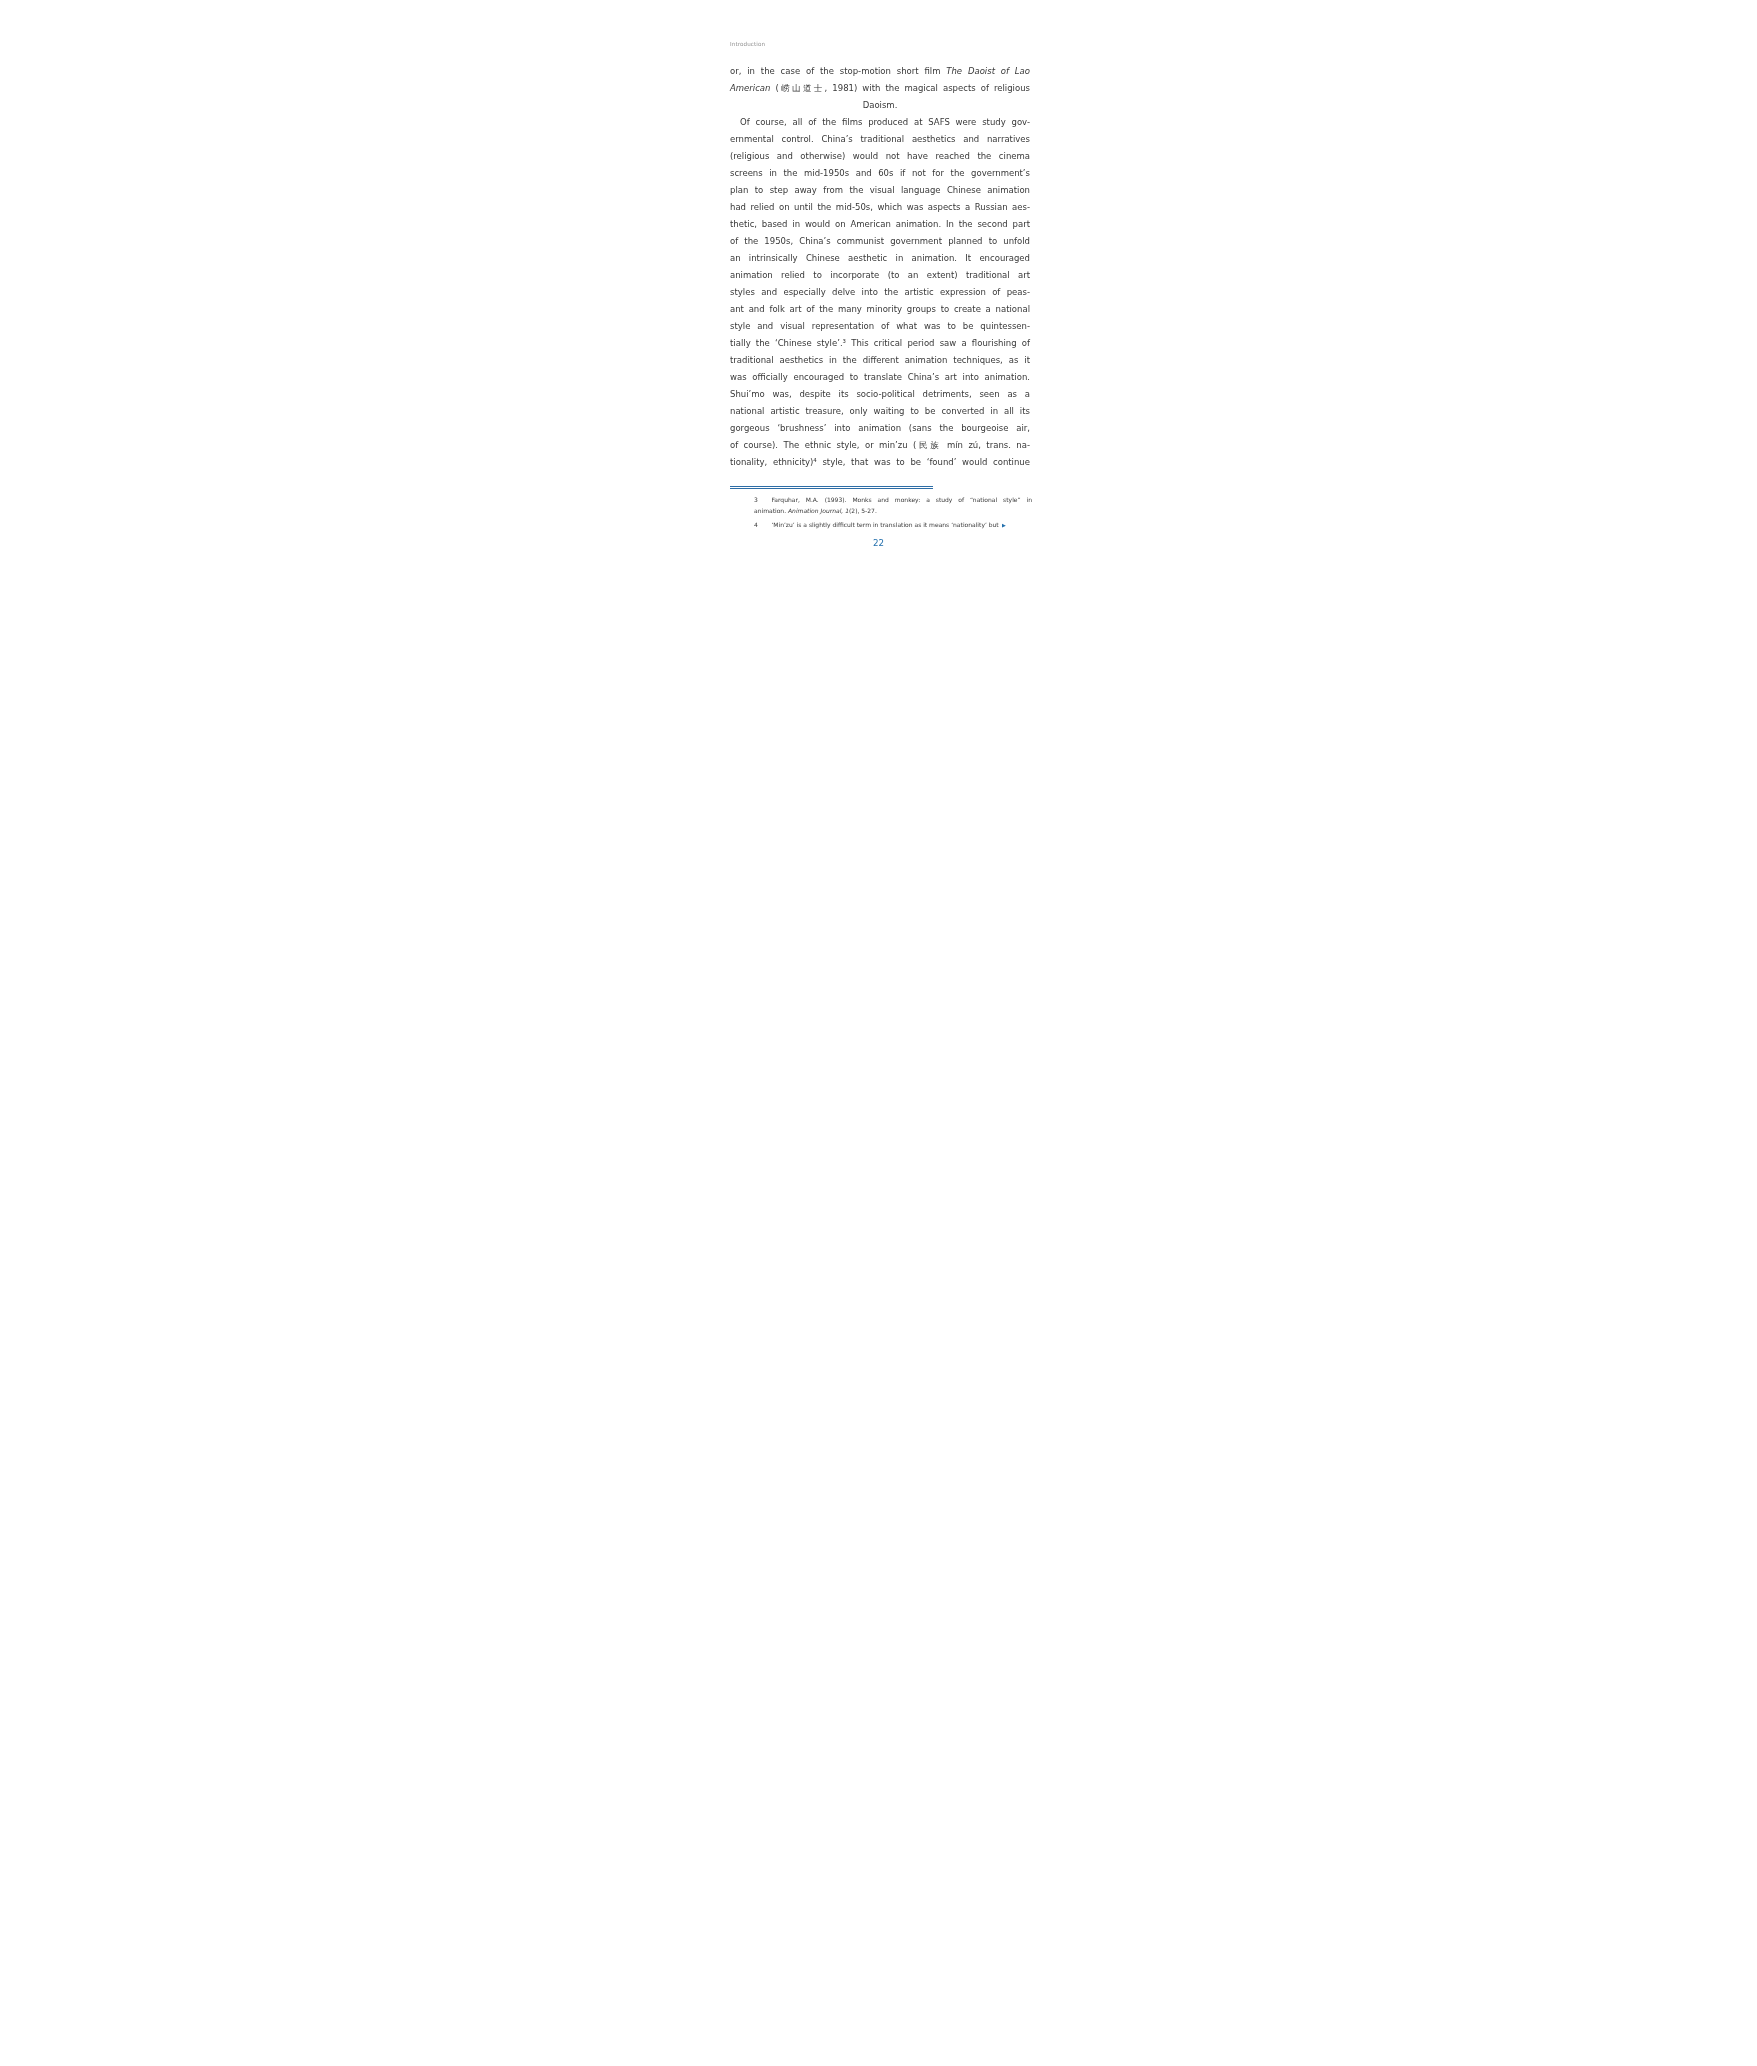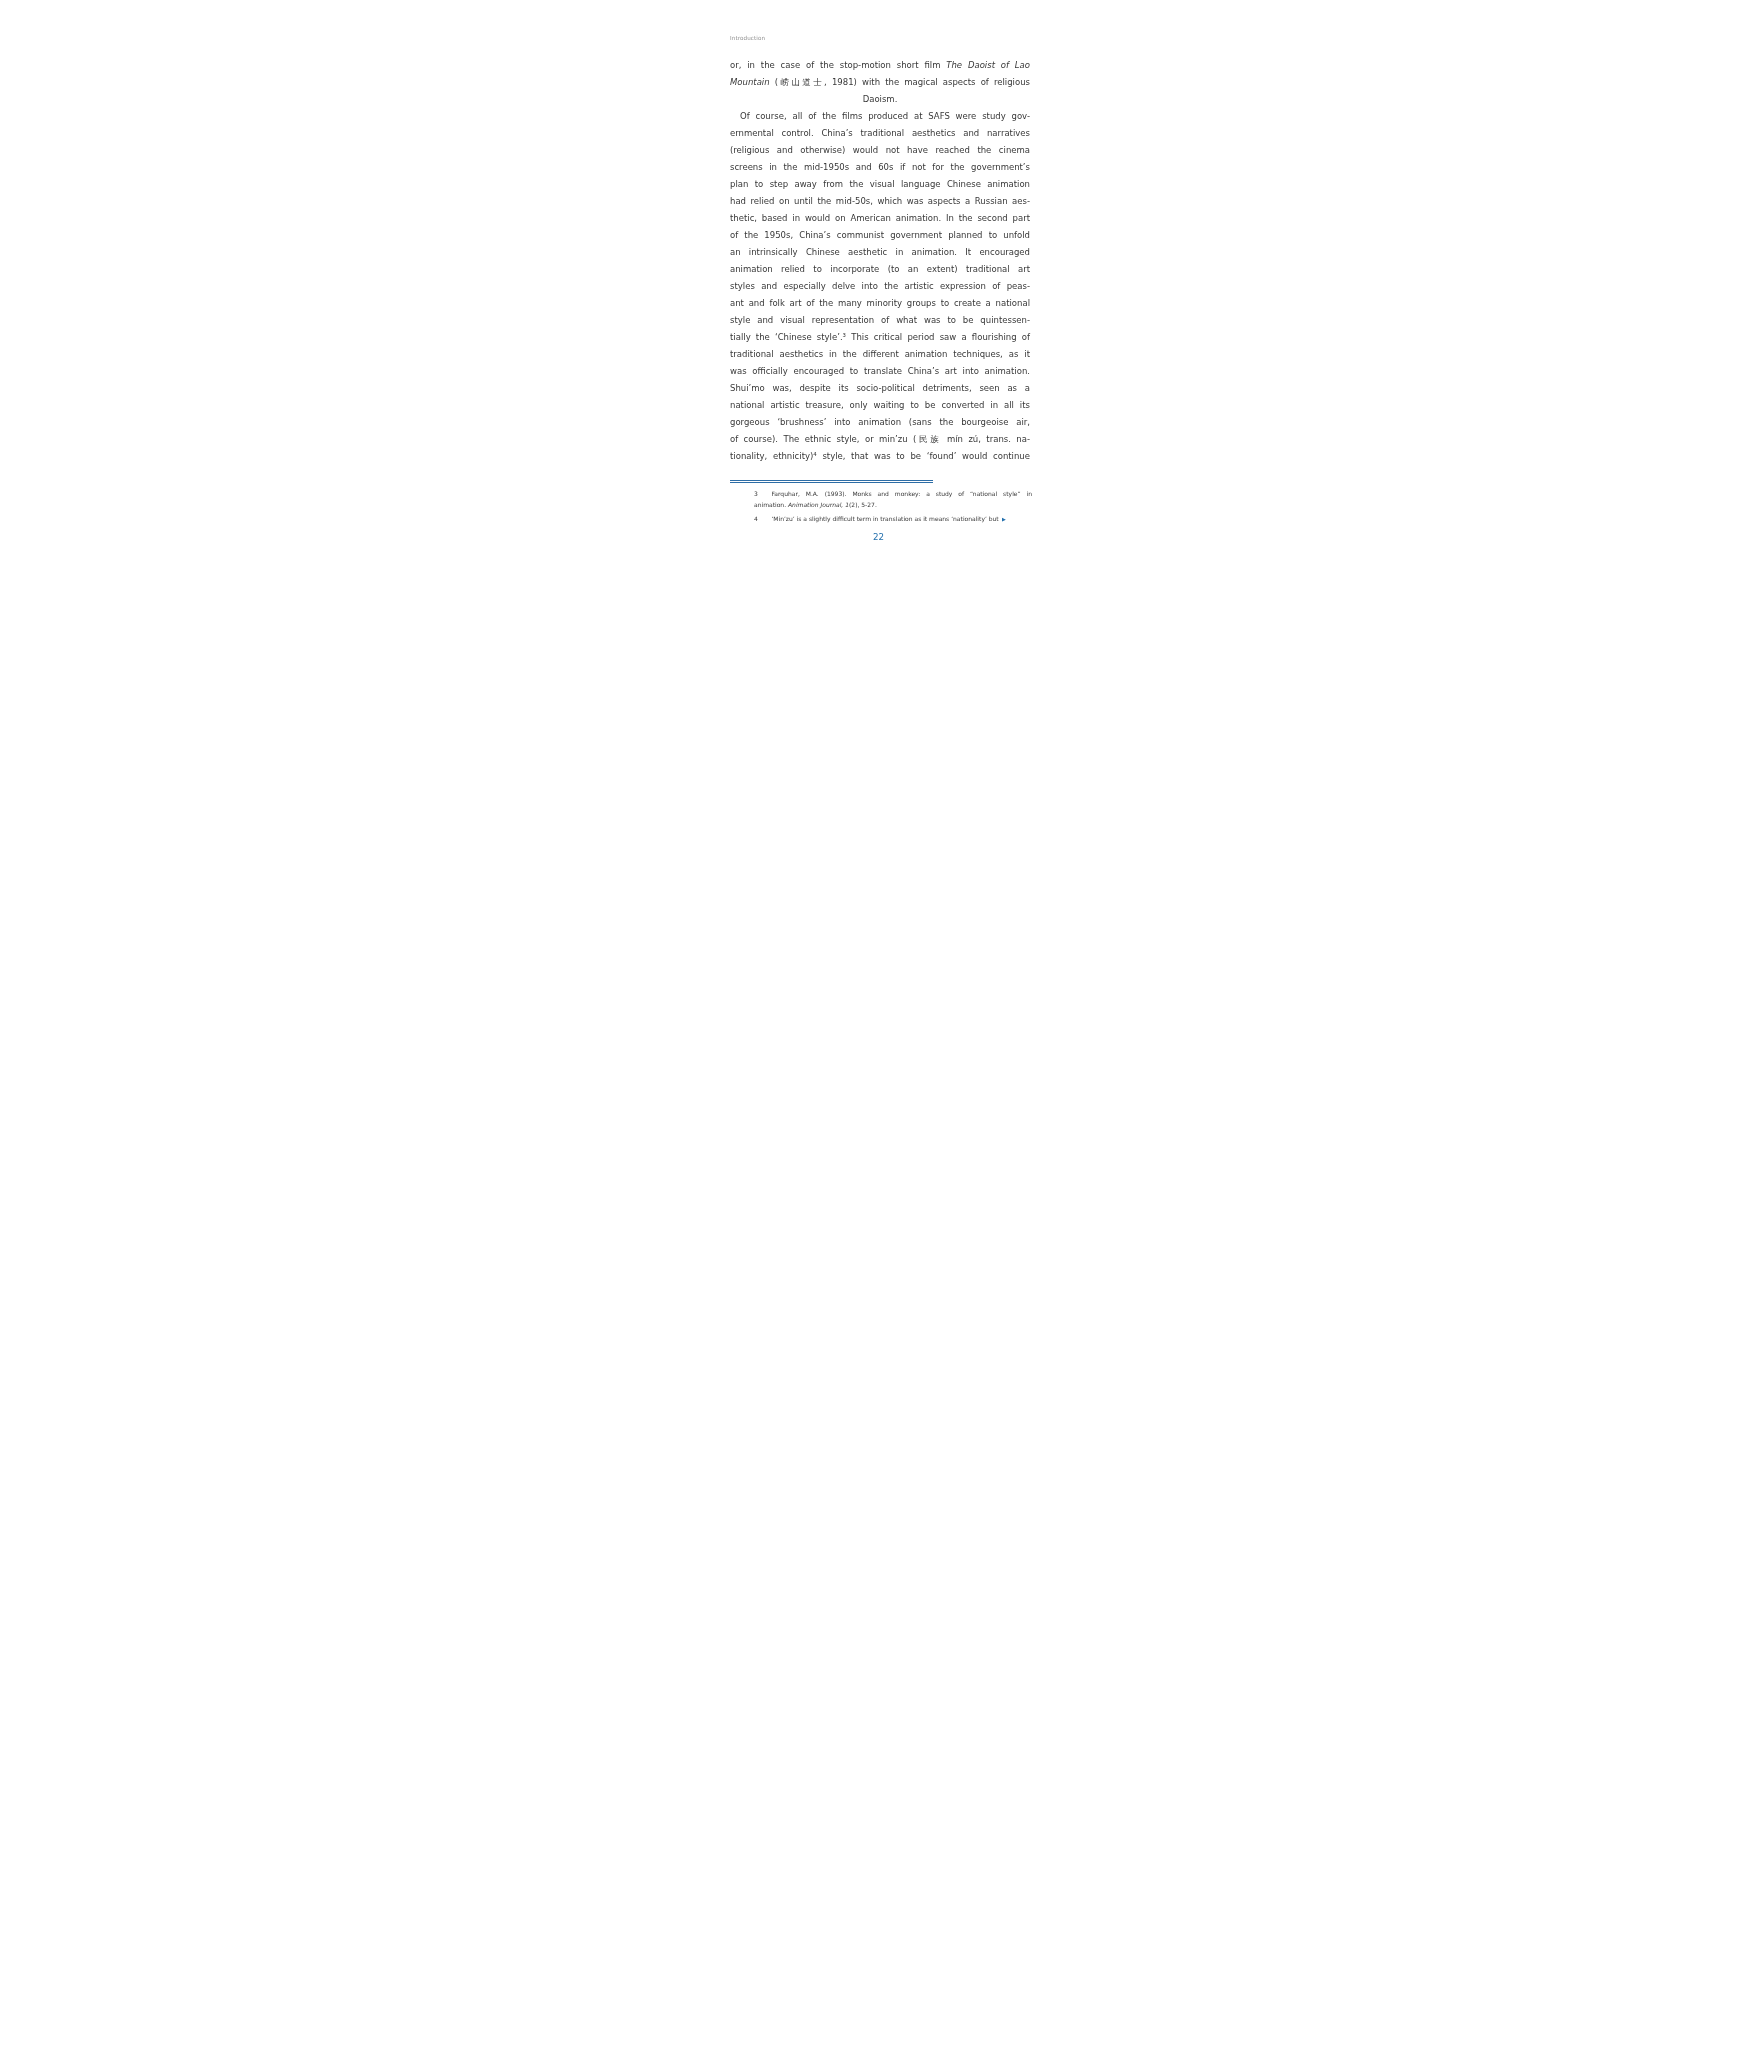--- a/index.html
+++ b/index.html
@@ -4,21 +4,21 @@
 <style>
   html, body {
     margin: 0;
     padding: 0;
     background: #ffffff;
   }
   .page {
     position: relative;
     width: 439px;
     height: 598px;
-    margin: 2px auto;
+    margin: 8px auto;
     background: #ffffff;
     font-family: "DejaVu Sans", sans-serif;
     color: #383838;
     overflow: hidden;
   }
   .running-head {
     position: absolute;
     left: 71px;
     top: 33px;
     font-size: 5.6px;
@@ -92,21 +92,21 @@
     font-size: 8.7px;
   }
 </style>
 </head>
 <body>
 
 <div class="page">
   <div class="running-head">Introduction</div>
   <div class="body-text">
       <div class="bline j">or, in the case of the stop-motion short film <i>The Daoist of Lao</i></div>
-      <div class="bline j"><i>Mountain</i> (崂山道士, 1981) with the magical aspects of religious</div>
+      <div class="bline j"><i>American</i> (崂山道士, 1981) with the magical aspects of religious</div>
       <div class="bline">Daoism.</div>
       <div class="bline j ind">Of course, all of the films produced at SAFS were study gov-</div>
       <div class="bline j">ernmental control. China’s traditional aesthetics and narratives</div>
       <div class="bline j">(religious and otherwise) would not have reached the cinema</div>
       <div class="bline j">screens in the mid-1950s and 60s if not for the government’s</div>
       <div class="bline j">plan to step away from the visual language Chinese animation</div>
       <div class="bline j">had relied on until the mid-50s, which was aspects a Russian aes-</div>
       <div class="bline j">thetic, based in would on American animation. In the second part</div>
       <div class="bline j">of the 1950s, China’s communist government planned to unfold</div>
       <div class="bline j">an intrinsically Chinese aesthetic in animation. It encouraged</div>

